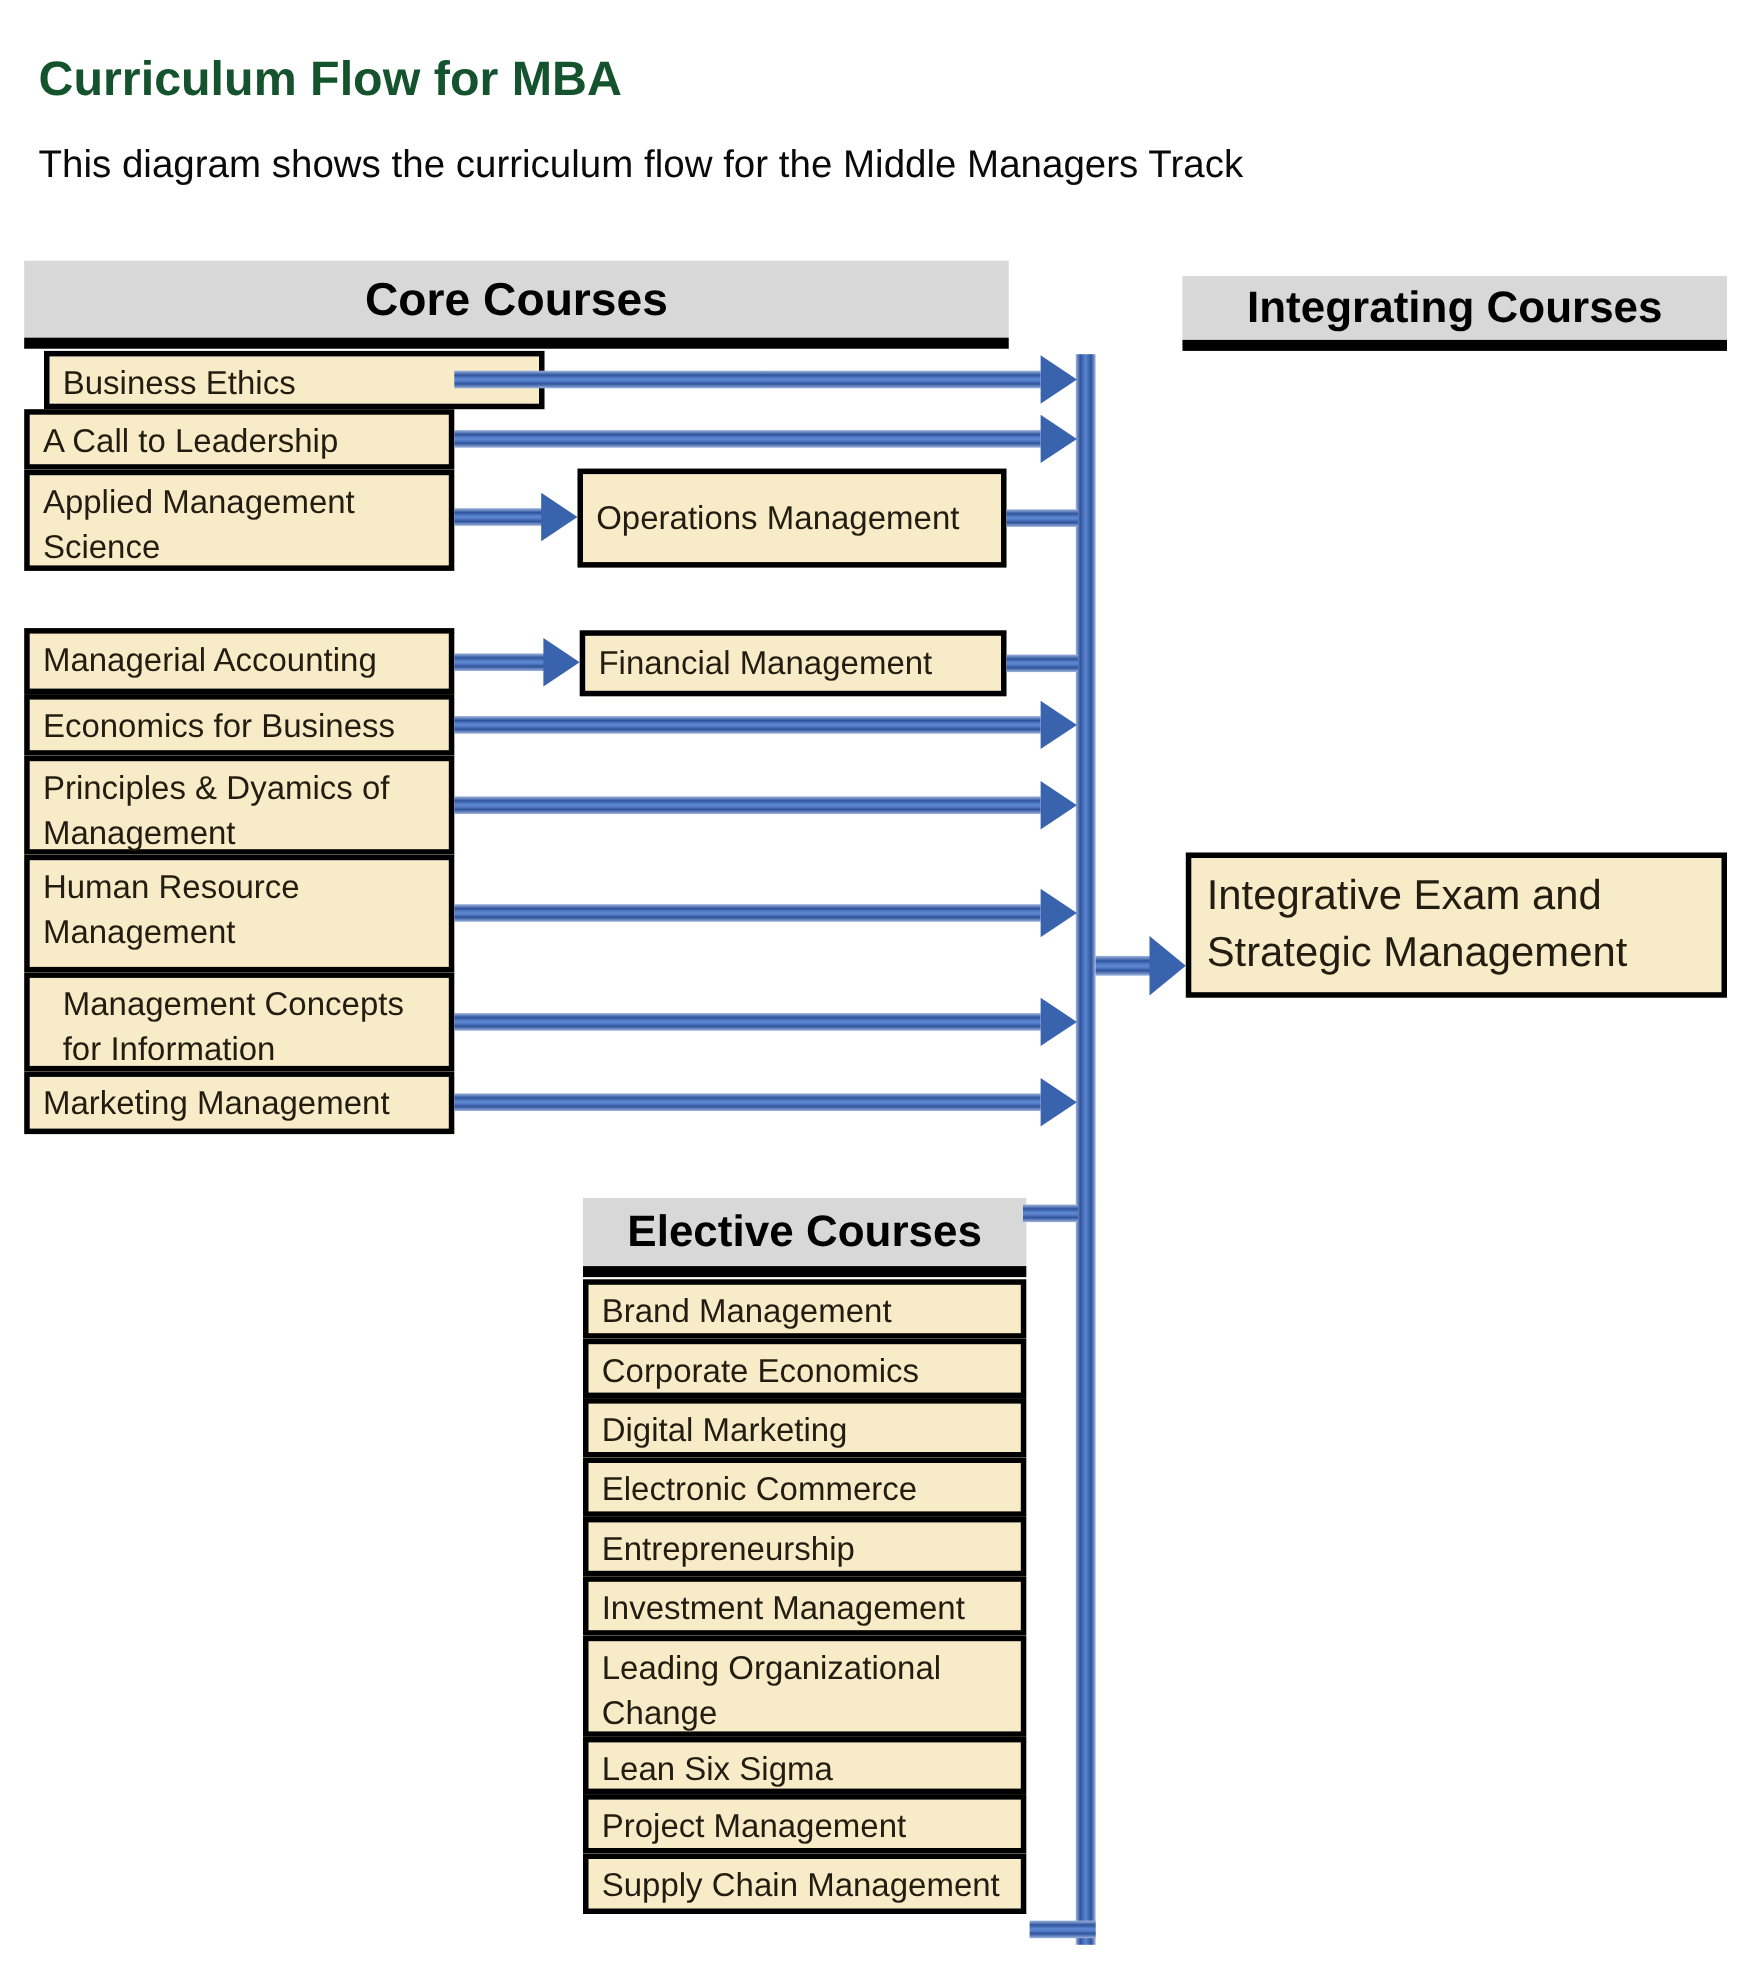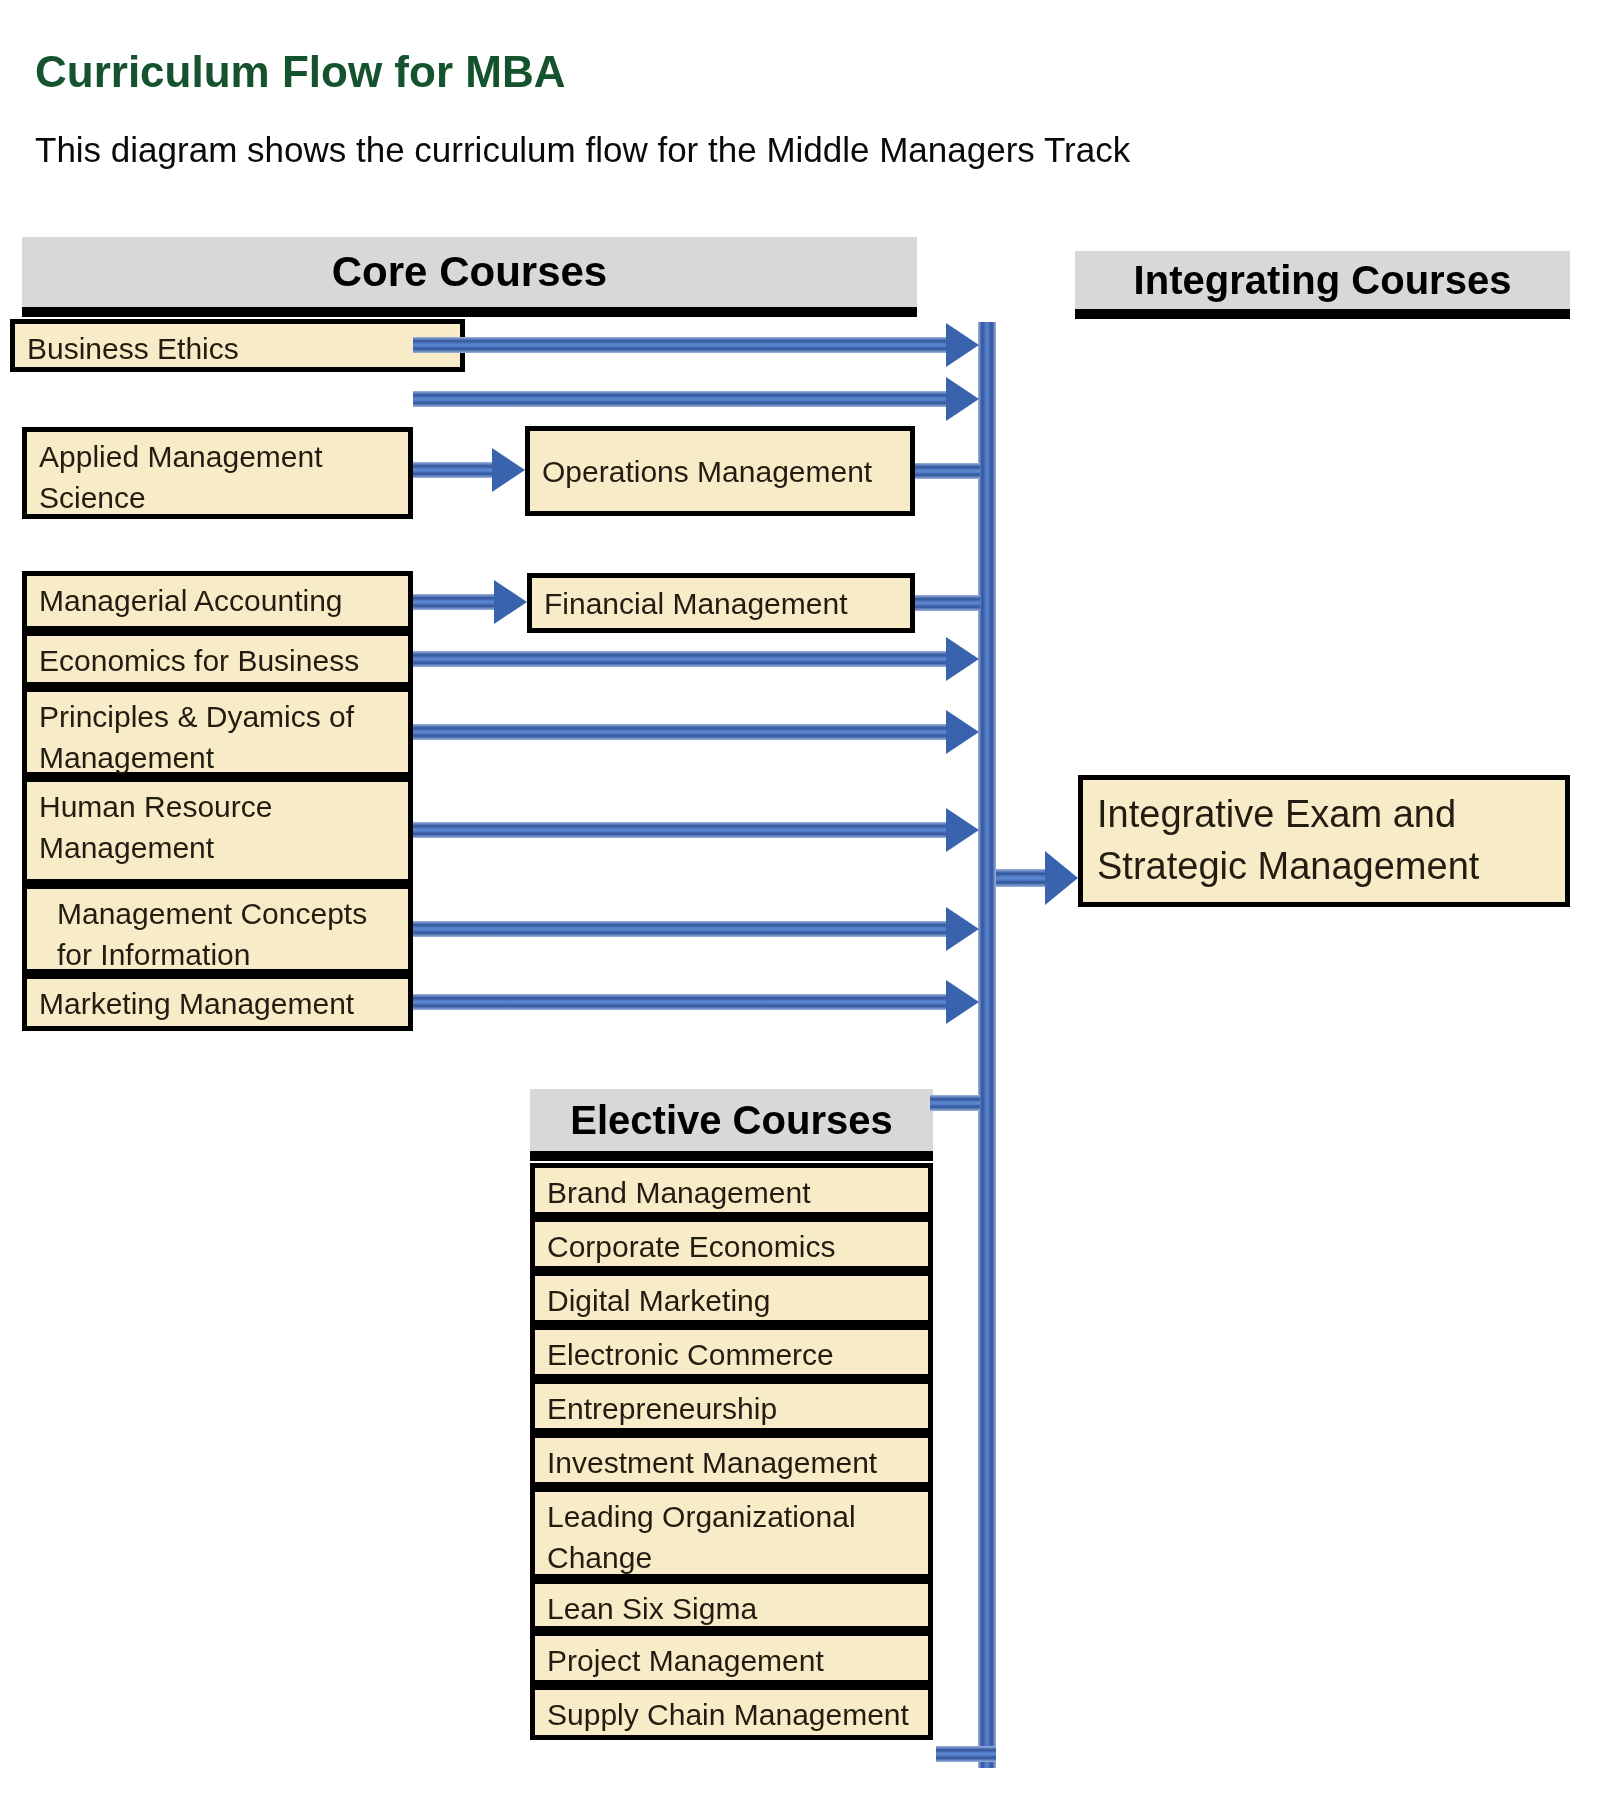--- a/index.html
+++ b/index.html
@@ -34,21 +34,22 @@
 
 <div id="canvas">
 
   <div class="title">Curriculum Flow for MBA</div>
   <div class="subtitle">This diagram shows the curriculum flow for the  Middle Managers Track</div>
 
   <div class="hdr hdr-core">Core Courses</div>
   <div class="hdr hdr-int">Integrating Courses</div>
   <div class="hdr hdr-elec">Elective Courses</div>
 
-  <div class="box" style="left:10px;top:319px;width:455px;height:53px;">Business Ethics</div>
+  <div class="box" style="left:40px;top:319px;width:455px;height:53px;">Business Ethics</div>
+  <div class="box" style="left:22px;top:372px;width:391px;height:55px;">A Call to Leadership</div>
   <div class="box" style="left:22px;top:427px;width:391px;height:92px;">Applied Management
 Science</div>
   <div class="box" style="left:22px;top:571px;width:391px;height:60px;">Managerial Accounting</div>
   <div class="box" style="left:22px;top:631px;width:391px;height:56px;">Economics for Business</div>
   <div class="box" style="left:22px;top:687px;width:391px;height:90px;">Principles &amp; Dyamics of
 Management</div>
   <div class="box" style="left:22px;top:777px;width:391px;height:107px;">Human Resource
 Management</div>
   <div class="box" style="left:22px;top:884px;width:391px;height:90px;padding-left:30px;">Management Concepts
 for Information</div>

